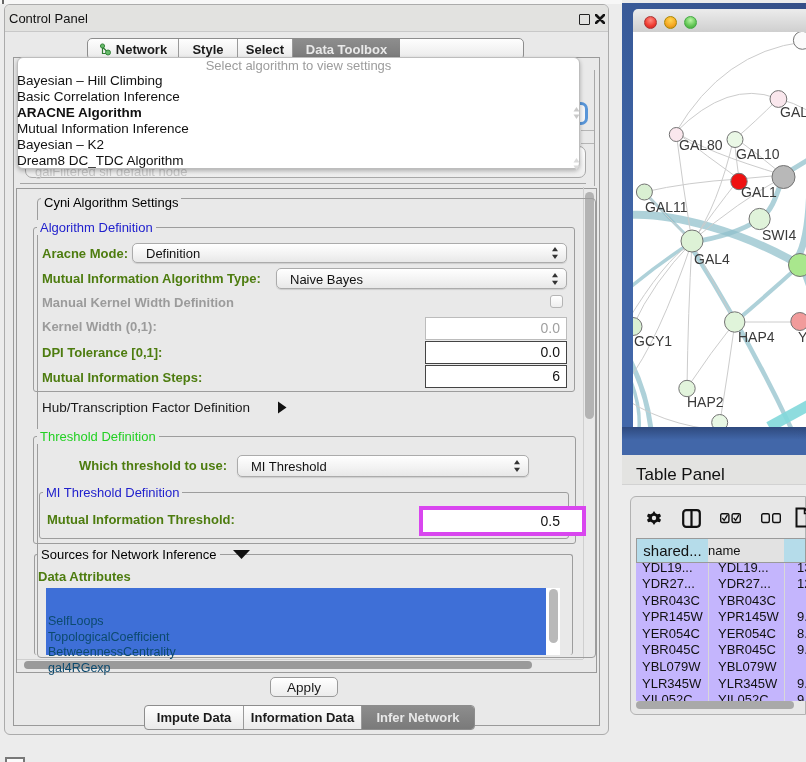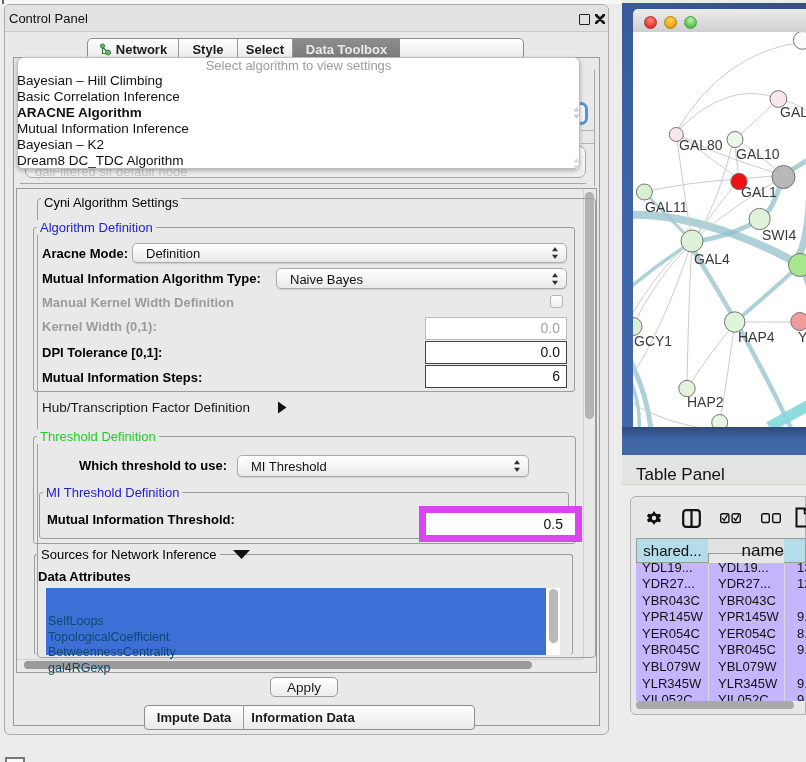--- a/index.html
+++ b/index.html
@@ -1,19 +1,19 @@
 <!DOCTYPE html>
 <html><head><meta charset="utf-8"><style>
 html,body{margin:0;padding:0}
 body{width:806px;height:762px;position:relative;background:#ececec;font-family:"Liberation Sans",sans-serif;overflow:hidden}
 .abs{position:absolute}
 .bold{font-weight:bold}
 .grp{position:absolute;border:1px solid #9d9d9d;border-radius:3px}
 .grplab{position:absolute;top:-8px;left:5px;background:#e9e9e9;padding:0 3px;font-size:13px;line-height:15px;white-space:nowrap}
-.lbl{position:absolute;font-size:13px;font-weight:bold;color:#000000;white-space:nowrap}
+.lbl{position:absolute;font-size:13px;font-weight:bold;color:#4d7c0f;white-space:nowrap}
 .dis{color:#9b9b9b}
 .combo{position:absolute;background:linear-gradient(#ffffff,#f2f2f2 60%,#e8e8e8);border:1px solid #ababab;border-radius:5px;box-shadow:0 1px 1px rgba(0,0,0,0.12)}
 .combo .ctext{position:absolute;left:13px;top:50%;transform:translateY(-50%);font-size:13px;color:#111;white-space:nowrap}
 .spin{position:absolute;right:7px;top:50%;transform:translateY(-50%);width:8px;height:12px}
 .fld{position:absolute;background:#fff;font-size:14px;text-align:right;color:#111}
 .seg{position:absolute;border:1px solid #8d8d8d;border-radius:5px;background:linear-gradient(#fefefe,#eaeaea);display:flex;overflow:hidden}
 .seg .s{font-size:13px;font-weight:bold;color:#1a1a1a;display:flex;align-items:center;justify-content:center;border-right:1px solid #9a9a9a;box-sizing:border-box}
 .seg .s:last-child{border-right:none}
 .seg .on{background:linear-gradient(#8d8d8d,#7a7a7a);color:#e9e9e9}
 </style></head><body>
@@ -105,40 +105,41 @@
     <svg class="spin" viewBox="0 0 9 14">
       <path d="M4.5 0 L8 5 L1 5 Z" fill="#333"></path>
       <path d="M4.5 14 L8 9 L1 9 Z" fill="#333"></path>
     </svg>
   </div>
 
 <div class="grp" style="left:39px;top:492px;width:528px;height:45px">
   <div class="grplab" style="left:3px;top:-8px;color:#2121cd">MI Threshold Definition</div>
 </div>
 <div class="lbl" style="left:47px;top:512px">Mutual Information Threshold:</div>
-<div class="fld" style="left:419px;top:506px;width:137px;height:22px;line-height:22px;border:7px solid #d946ef;padding-right:12px">0.5</div>
+<div class="fld" style="left:419px;top:506px;width:137px;height:22px;line-height:22px;border:4px solid #d946ef;padding-right:22px">0.5</div>
 
 <div class="grp" style="left:34px;top:554px;width:537px;height:100px;border-bottom:none">
   <div class="grplab" style="left:3px;top:-8px">Sources for Network Inference</div>
 </div>
 <svg class="abs" style="left:233px;top:550px" width="17" height="9" viewBox="0 0 17 9">
     <path d="M0 0 L17 0 L8.5 9 Z" fill="#111"></path>
   </svg>
 <div class="lbl" style="left:38px;top:569px">Data Attributes</div>
 
 <div class="abs" style="left:46px;top:588px;width:514px;height:67px;background:#fff"></div>
 <div class="abs" style="left:46px;top:588px;width:500px;height:67px;background:#3e6fd7"></div>
 <div class="abs" style="left:48px;top:614px;width:490px;height:64px;font-size:12.5px;line-height:15.5px;color:#0c4a6e">SelfLoops<br>TopologicalCoefficient<br>BetweennessCentrality<br>gal4RGexp</div>
 <div class="abs" style="left:549px;top:589px;width:9px;height:54px;background:#b9b9b9;border-radius:5px"></div>
 
 <div class="abs" style="left:270px;top:677px;width:68px;height:20px;border:1px solid #9a9a9a;border-radius:5px;background:linear-gradient(#fff,#ececec);text-align:center;font-size:13.5px;line-height:19px;color:#1a1a1a;box-sizing:border-box">Apply</div>
 
 <div class="seg" style="left:144px;top:705px;width:329px;height:23px;border-radius:4px">
   <div class="s" style="width:99px">Impute Data</div>
   <div class="s" style="width:118px">Information Data</div>
+  <div class="s on" style="width:112px">Infer Network</div>
 </div>
 
 <div class="abs" style="left:17px;top:57px;width:563px;height:112px;background:#fff;border:1px solid #bdbdbd;border-radius:6px;box-shadow:0 2px 4px rgba(0,0,0,0.28);box-sizing:border-box"></div>
 <div class="abs" style="left:17px;top:58px;width:563px;text-align:center;font-size:13px;color:#9c9c9c">Select algorithm to view settings</div>
 <div class="abs" style="left:17px;top:73px;width:560px;font-size:13.5px;line-height:16px;color:#111">Bayesian – Hill Climbing<br>Basic Correlation Inference<br><span class="bold">ARACNE Algorithm</span><br>Mutual Information Inference<br>Bayesian – K2<br>Dream8 DC_TDC Algorithm</div>
 <svg class="abs" style="left:573px;top:107px" width="7" height="12" viewBox="0 0 7 12">
     <path d="M3.5 0 L6.5 4.5 L0.5 4.5 Z" fill="#c9c9c9"></path>
     <path d="M3.5 12 L6.5 7.5 L0.5 7.5 Z" fill="#c9c9c9"></path>
   </svg>
 <svg class="abs" style="left:573px;top:158px" width="7" height="12" viewBox="0 0 7 12">
@@ -251,21 +252,21 @@
 <svg class="abs" style="left:761px;top:513px" width="20" height="11" viewBox="0 0 20 11">
     <rect x="0.7" y="0.7" width="7.6" height="8.8" rx="1.5" fill="none" stroke="#111" stroke-width="1.4"></rect>
     <rect x="11.7" y="0.7" width="7.6" height="8.8" rx="1.5" fill="none" stroke="#111" stroke-width="1.4"></rect>
   </svg>
 <svg class="abs" style="left:795px;top:507px" width="16" height="21" viewBox="0 0 16 21">
     <path d="M1.5 1.5 L9.5 1.5 L14.5 6.5 L14.5 19.5 L1.5 19.5 Z" fill="none" stroke="#111" stroke-width="2"></path>
     <path d="M9.5 1.5 L9.5 6.5 L14.5 6.5" fill="none" stroke="#111" stroke-width="1.5"></path>
   </svg>
 
 <div class="abs" style="left:636px;top:538px;width:73px;height:25px;background:#b5dcea;border:1px solid #9a9a9a;box-sizing:border-box;text-align:center;font-size:15px;line-height:24px;color:#111">shared...</div>
-<div class="abs" style="left:708px;top:538px;width:77px;height:16px;background:#e2e2e2;border:1px solid #9a9a9a;border-left:none;box-sizing:border-box;text-align:right;font-size:17px;line-height:24px;color:#111">name</div>
+<div class="abs" style="left:708px;top:538px;width:77px;height:25px;background:#e2e2e2;border:1px solid #9a9a9a;border-left:none;box-sizing:border-box;text-align:left;font-size:13px;line-height:24px;color:#111">name</div>
 <div class="abs" style="left:784px;top:538px;width:22px;height:25px;background:#b5dcea;border:1px solid #9a9a9a;border-left:none;box-sizing:border-box"></div>
 
 <div class="abs" style="left:636px;top:563px;width:170px;height:138px;background:#c4b5fd;overflow:hidden">
   <div class="abs" style="left:6px;top:-3.5px;font-size:13px;line-height:16.6px;color:#111">YDL19...<br>YDR27...<br>YBR043C<br>YPR145W<br>YER054C<br>YBR045C<br>YBL079W<br>YLR345W<br>YIL052C</div>
   <div class="abs" style="left:82px;top:-3.5px;font-size:13px;line-height:16.6px;color:#111">YDL19...<br>YDR27...<br>YBR043C<br>YPR145W<br>YER054C<br>YBR045C<br>YBL079W<br>YLR345W<br>YIL052C</div>
   <div class="abs" style="left:161px;top:-3.5px;font-size:13px;line-height:16.6px;color:#111">13<br>12<br><br>9.<br>8.<br>9.<br><br>9.<br>9.</div>
   <div class="abs" style="left:72px;top:0;width:1px;height:138px;background:#d8d8d8"></div>
   <div class="abs" style="left:148px;top:0;width:1px;height:138px;background:#d8d8d8"></div>
 </div>
 

